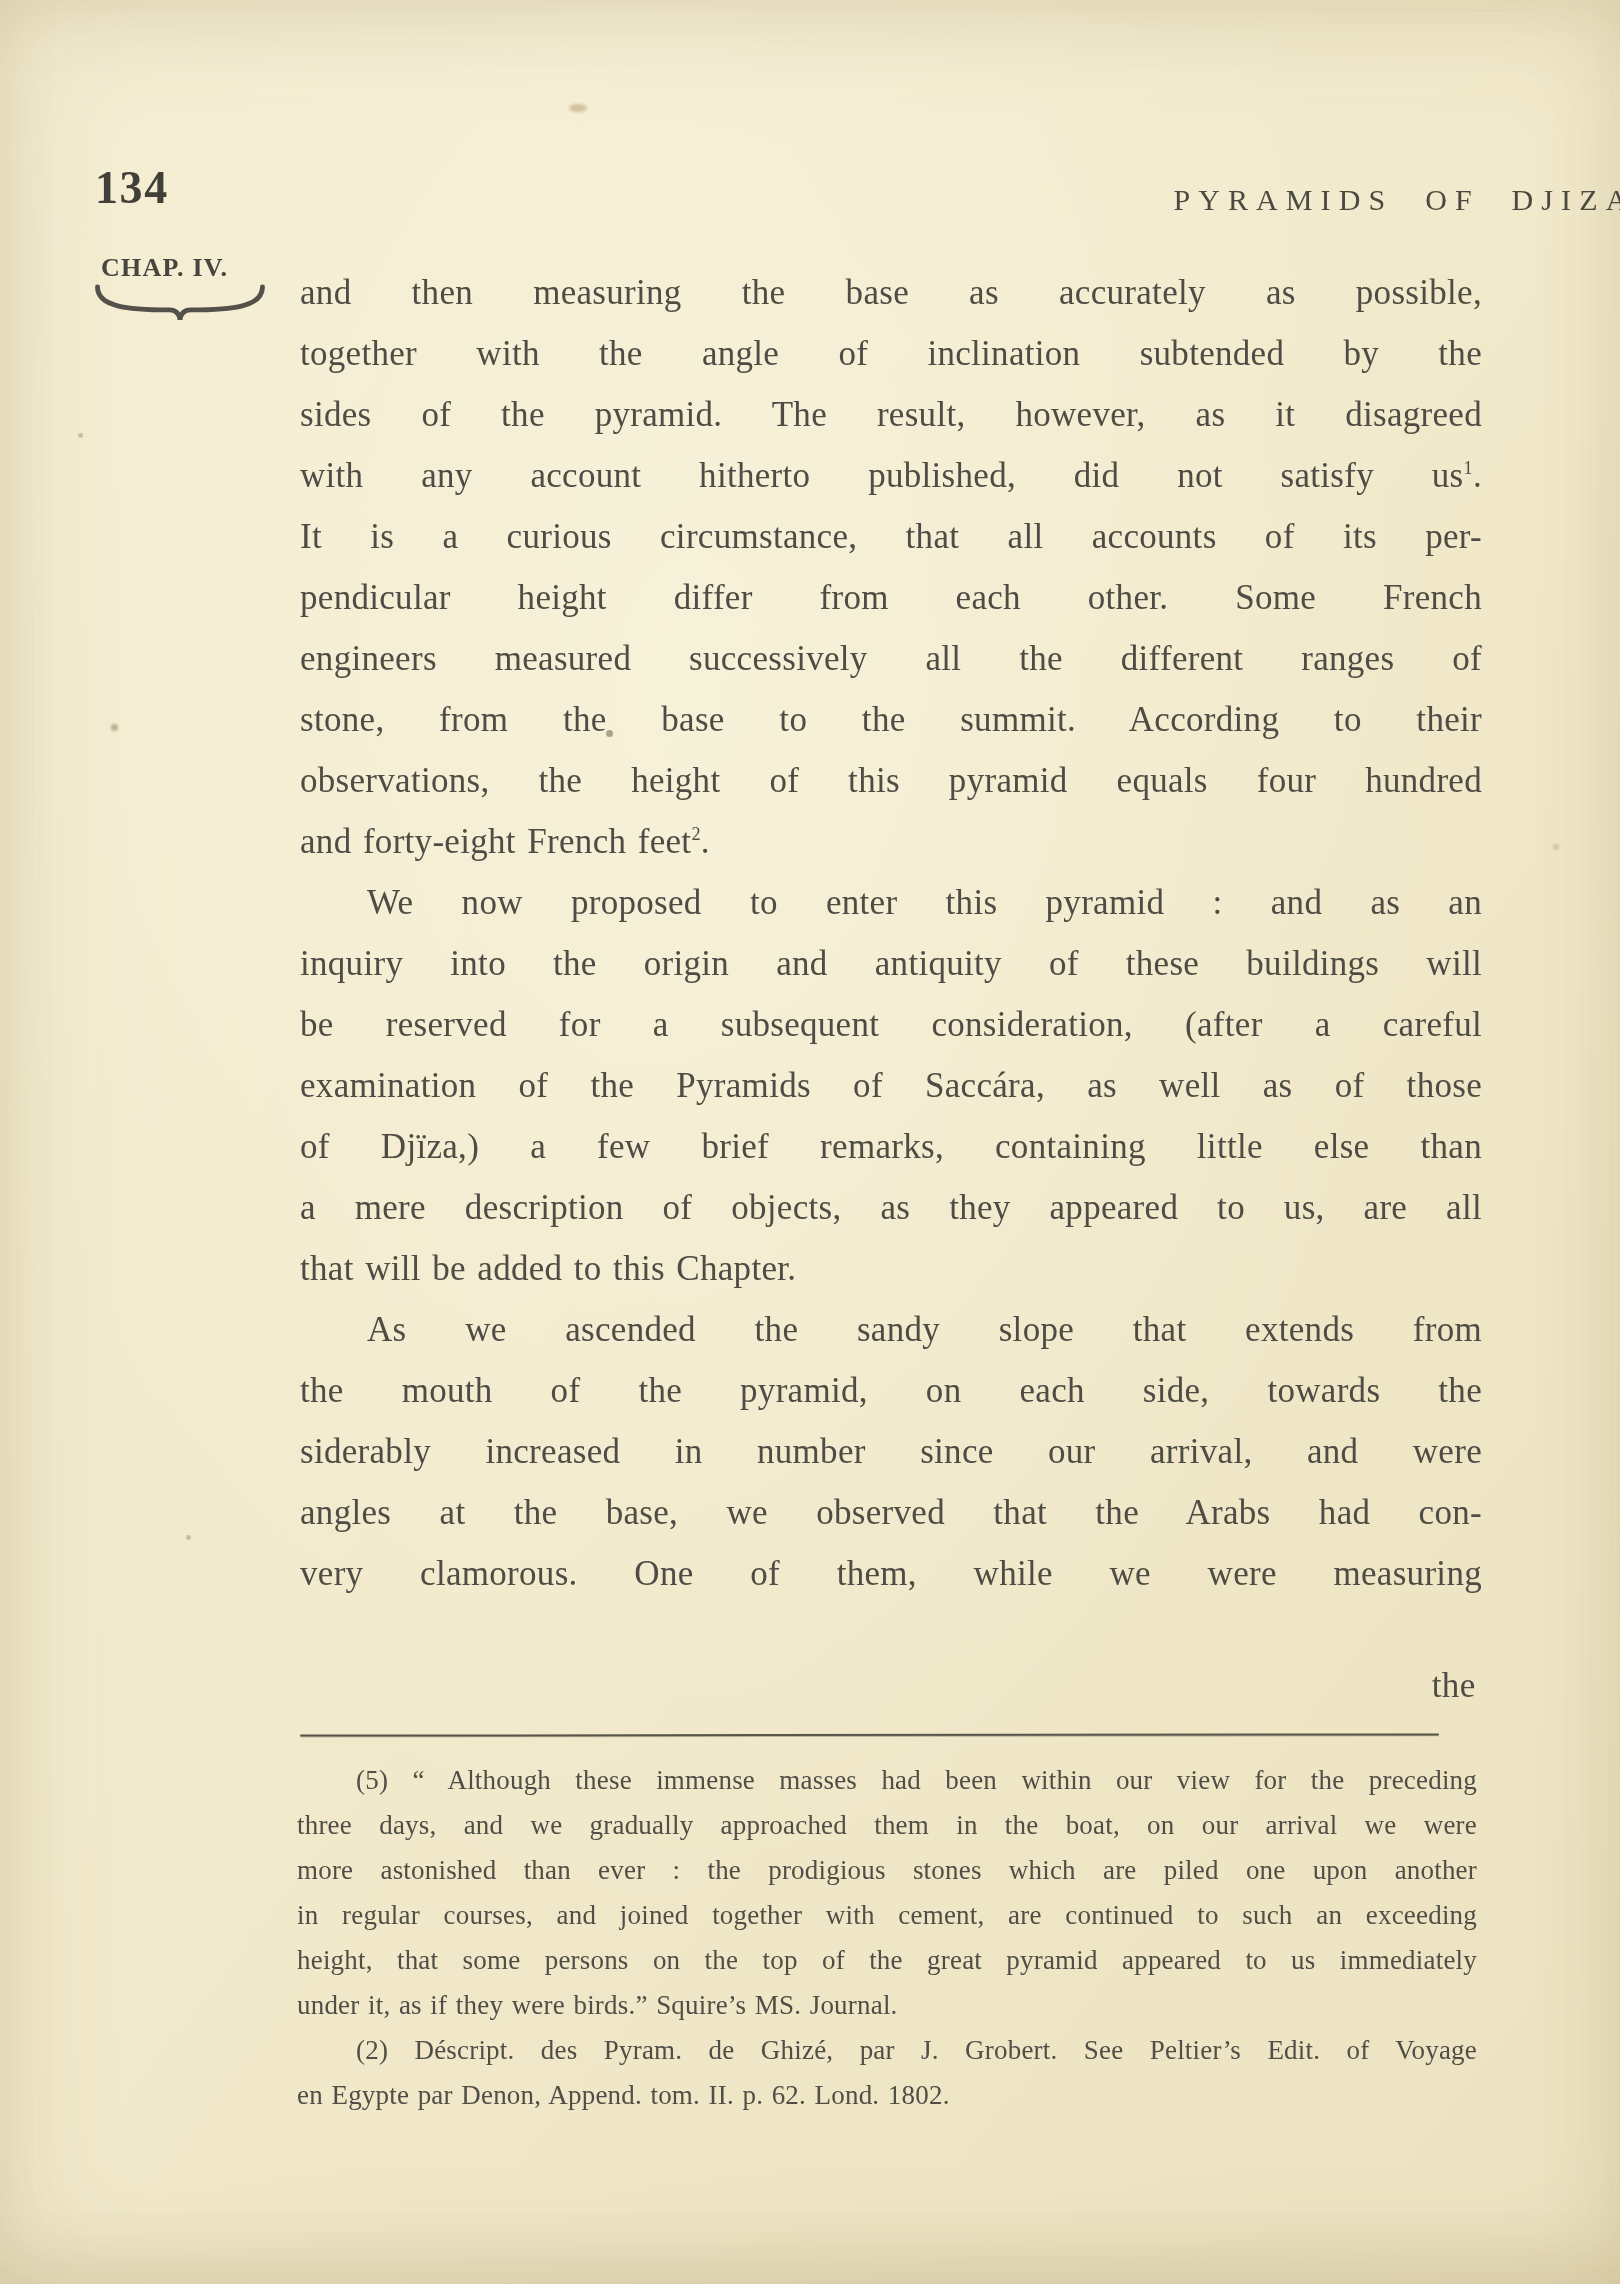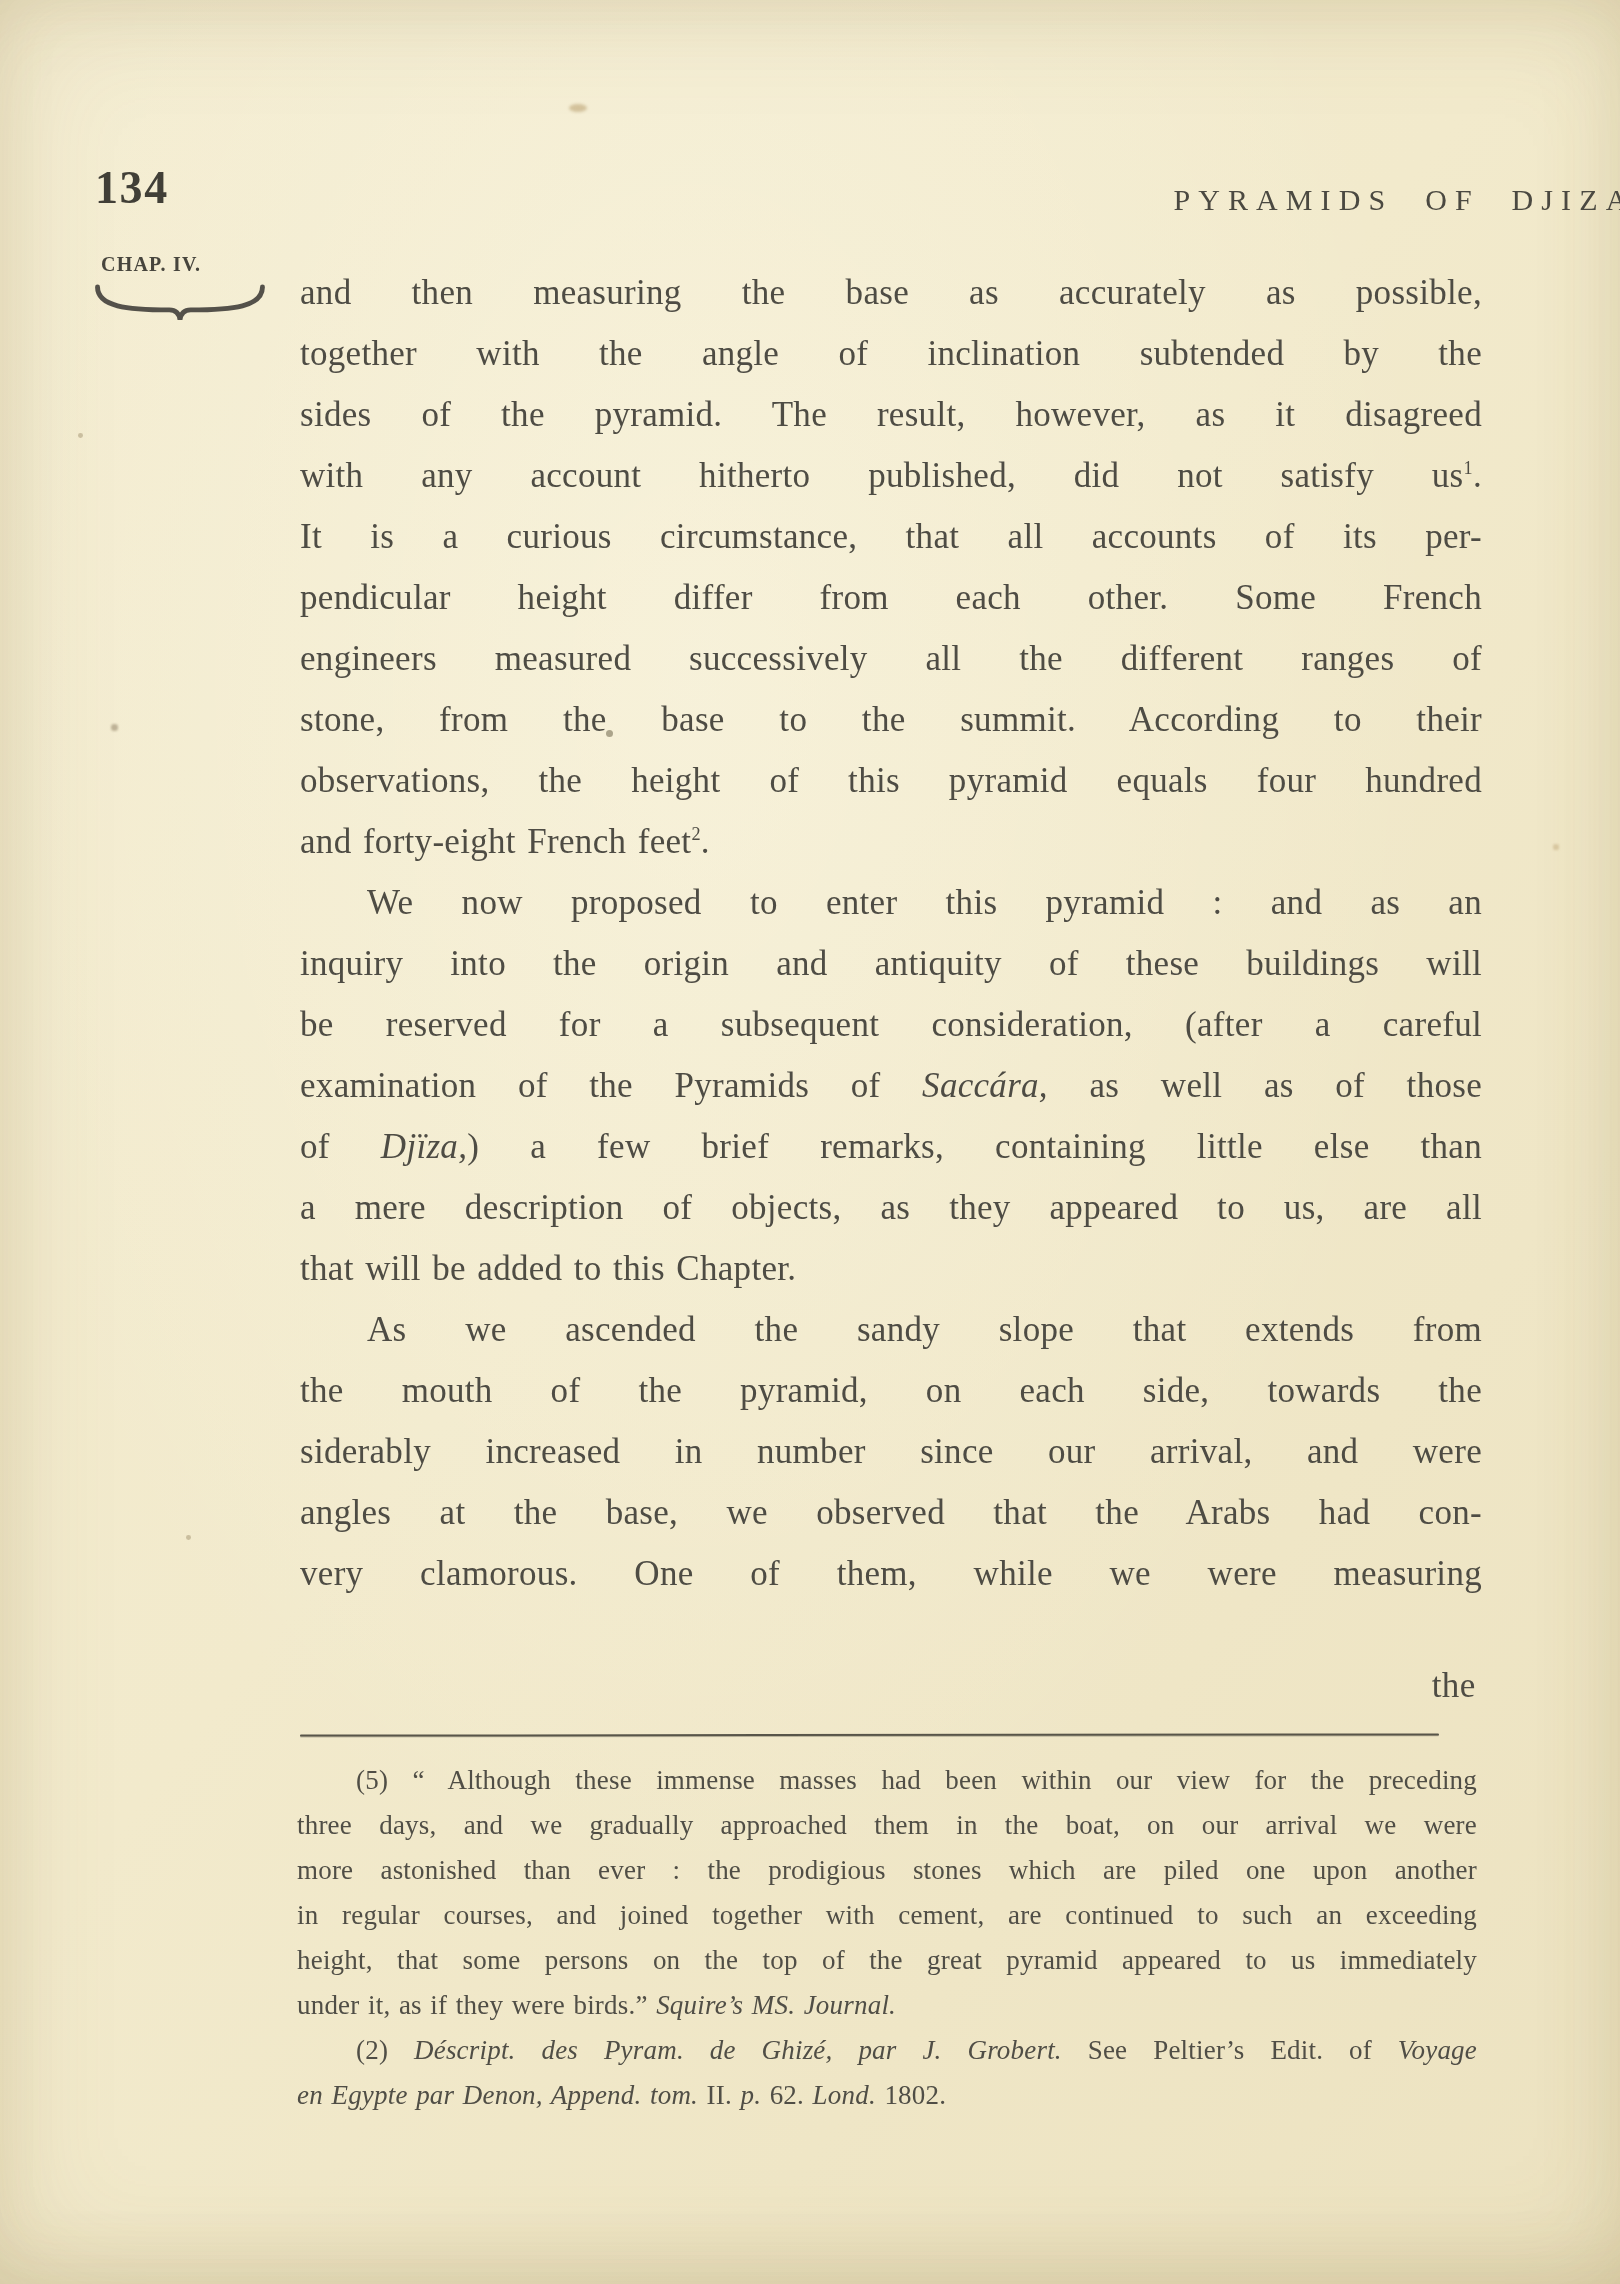--- a/index.html
+++ b/index.html
@@ -19,21 +19,21 @@
   .page-number{
     position:absolute;left:95px;top:161px;
     font-size:46px;font-weight:bold;color:#413f37;letter-spacing:1.6px;
   }
   .running-header{
     position:absolute;left:0;right:0;top:183px;text-align:right;
     font-size:30px;color:#4b4941;letter-spacing:8.1px;word-spacing:16.3px;
   }
   .sidenote{
     position:absolute;left:101px;top:253px;width:171px;
-    font-size:20px;font-weight:bold;color:#47453d;letter-spacing:1.2px;
+    font-size:26px;font-weight:bold;color:#47453d;letter-spacing:1.2px;
   }
   .brace{position:absolute;left:91px;top:282px;width:178px;height:41px;}
   .body-text{
     position:absolute;left:300px;top:262px;width:1182px;
     font-size:35px;line-height:61px;letter-spacing:0.3px;word-spacing:2.4px;
   }
   .line{text-align:justify;text-align-last:justify;height:61px;white-space:nowrap;}
   .line.ind{text-indent:67px;}
   .line.last{text-align-last:left;}
   .catchword-line{height:61px;margin-top:51px;text-align:right;padding-right:6.5px;}
@@ -41,21 +41,21 @@
     position:absolute;left:300px;top:1734px;width:1139px;height:2.4px;
     background:#585549;border-radius:1.6px;transform:rotate(-0.06deg);
     box-shadow:0 0.8px 0 rgba(88,85,73,.35);
   }
   .footnotes{
     position:absolute;left:297px;top:1758px;width:1180px;
     font-size:27px;line-height:45px;letter-spacing:0.2px;word-spacing:1.6px;color:#504e46;
   }
   .footnotes .line{height:45px;}
   .footnotes .line.ind{text-indent:59px;}
-  .it{font-style:italic;margin-top:16px;}
+  .it{margin-top:16px;}
   .sup{font-size:0.52em;vertical-align:super;line-height:0;}
 </style>
 </head>
 <body>
 
 <div class="page">
 
   <div class="speck" style="left:569px;top:104px;width:18px;height:8.1px;background:rgba(150,112,50,.35);filter:blur(1.6px);"></div>
   <div class="speck" style="left:78px;top:433px;width:4.9px;height:4.9px;background:rgba(110,90,50,.30);"></div>
   <div class="speck" style="left:111px;top:724px;width:6.5px;height:6.5px;background:rgba(90,70,40,.35);filter:blur(0.8px);"></div>

